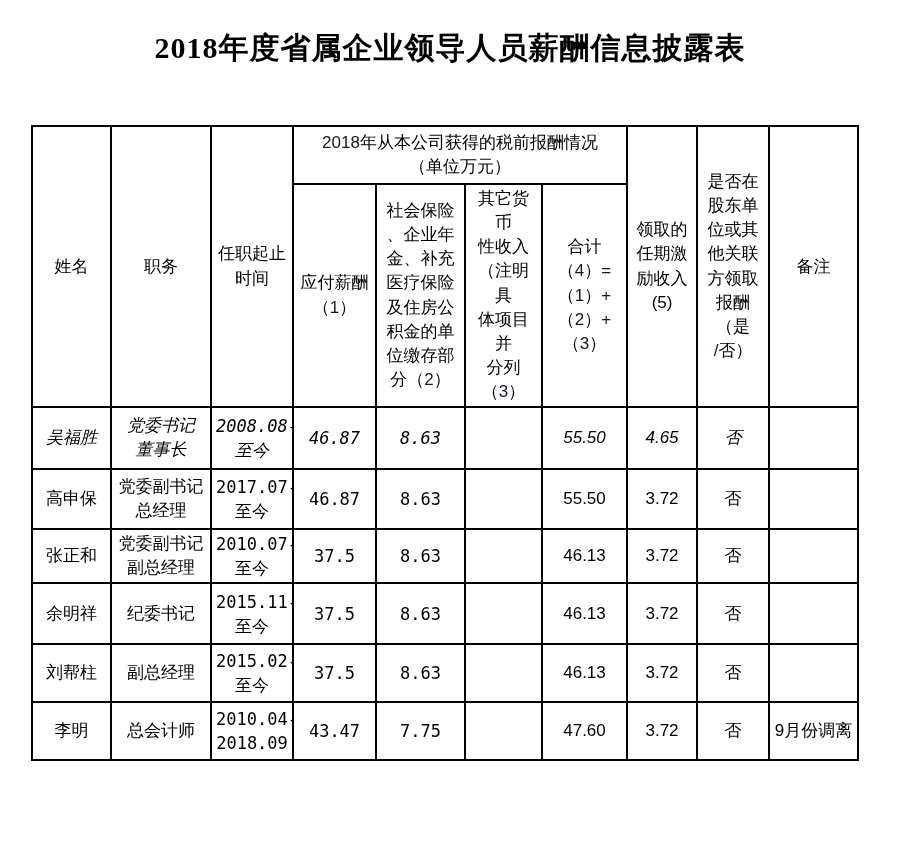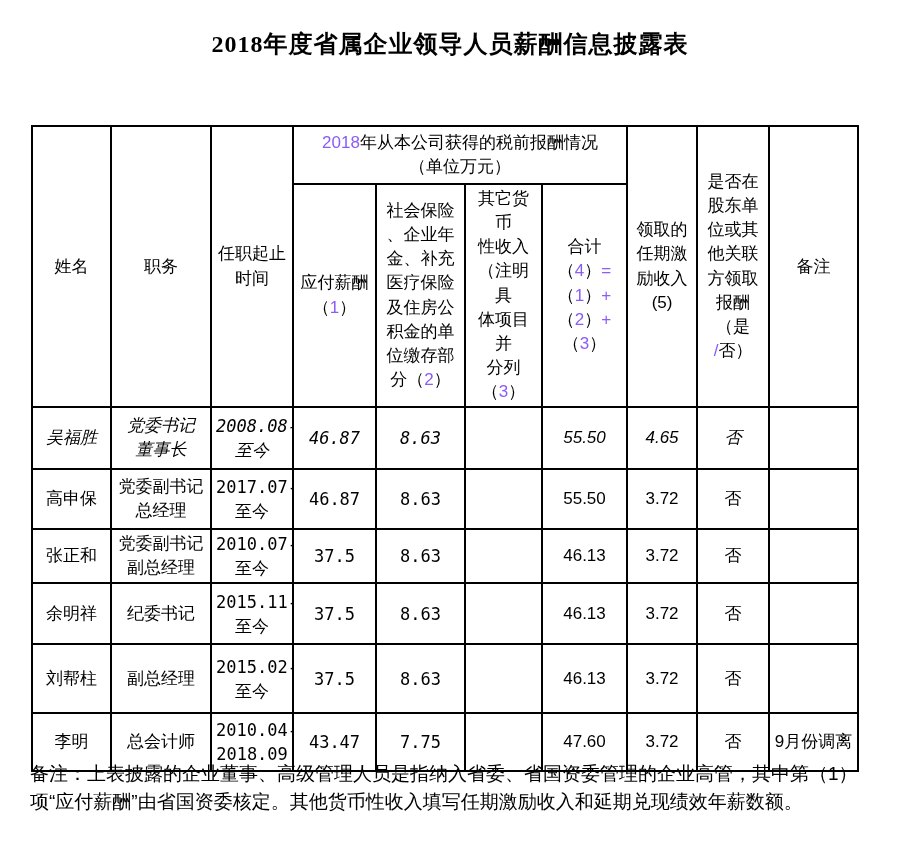--- a/index.html
+++ b/index.html
@@ -11,21 +11,21 @@
     font-family:"Liberation Sans", sans-serif;
     color:#000;
     overflow:hidden;
   }
   .title{
     margin:0;
     padding-top:28px;
     text-align:center;
     font-family:"Liberation Serif", serif;
     font-weight:bold;
-    font-size:24px;
+    font-size:30px;
     letter-spacing:1px;
     color:#000;
   }
   table.salary-table{
     position:absolute;
     left:31px;
     top:125px;
     border-collapse:collapse;
     table-layout:fixed;
     width:826px;
@@ -40,26 +40,26 @@
     text-align:center;
     white-space:pre-line;
     overflow:hidden;
   }
   tr.h-top{height:58px;}
   tr.h-sub{height:205px;}
   tr.r1{height:62px;font-style:italic;}
   tr.r2{height:60px;padding-left:23px;}
   tr.r3{height:44px;}
   tr.r4{height:61px;}
-  tr.r5{height:69px;}
+  tr.r5{height:58px;}
   tr.r6{height:58px;margin-top:44px;}
   td.left{text-align:left;padding-left:5px;}
   td.mono{font-family:"DejaVu Sans Mono", monospace;font-size:16px;}
   td.sans-num{font-family:"Liberation Sans", sans-serif;font-size:17px;border-radius:6px;}
-  .num-blue{color:#8b5cf6;}
+  .num-blue{color:#0f172a;}
   .footnote{
     position:absolute;
     left:30px;
     top:760px;
     width:840px;
     margin:0;
     font-size:19px;
     line-height:1.48;
     text-align:left;
     color:#000;
@@ -215,15 +215,14 @@
       <td class="mono">7.75</td>
       <td></td>
       <td class="sans-num">47.60</td>
       <td class="sans-num">3.72</td>
       <td>否</td>
       <td>9月份调离</td>
     </tr>
   </tbody>
     </table>
 
-  <p class="footnote">备注：上表披露的企业董事、高级管理人员是指纳入省委、省国资委管理的企业高管，其中第（1）项“应付薪酬”由省国资委核定。其他货币性收入填写任期激励收入和延期兑现绩效年薪数额。</p>
 
 </div>
 
 </body></html>

